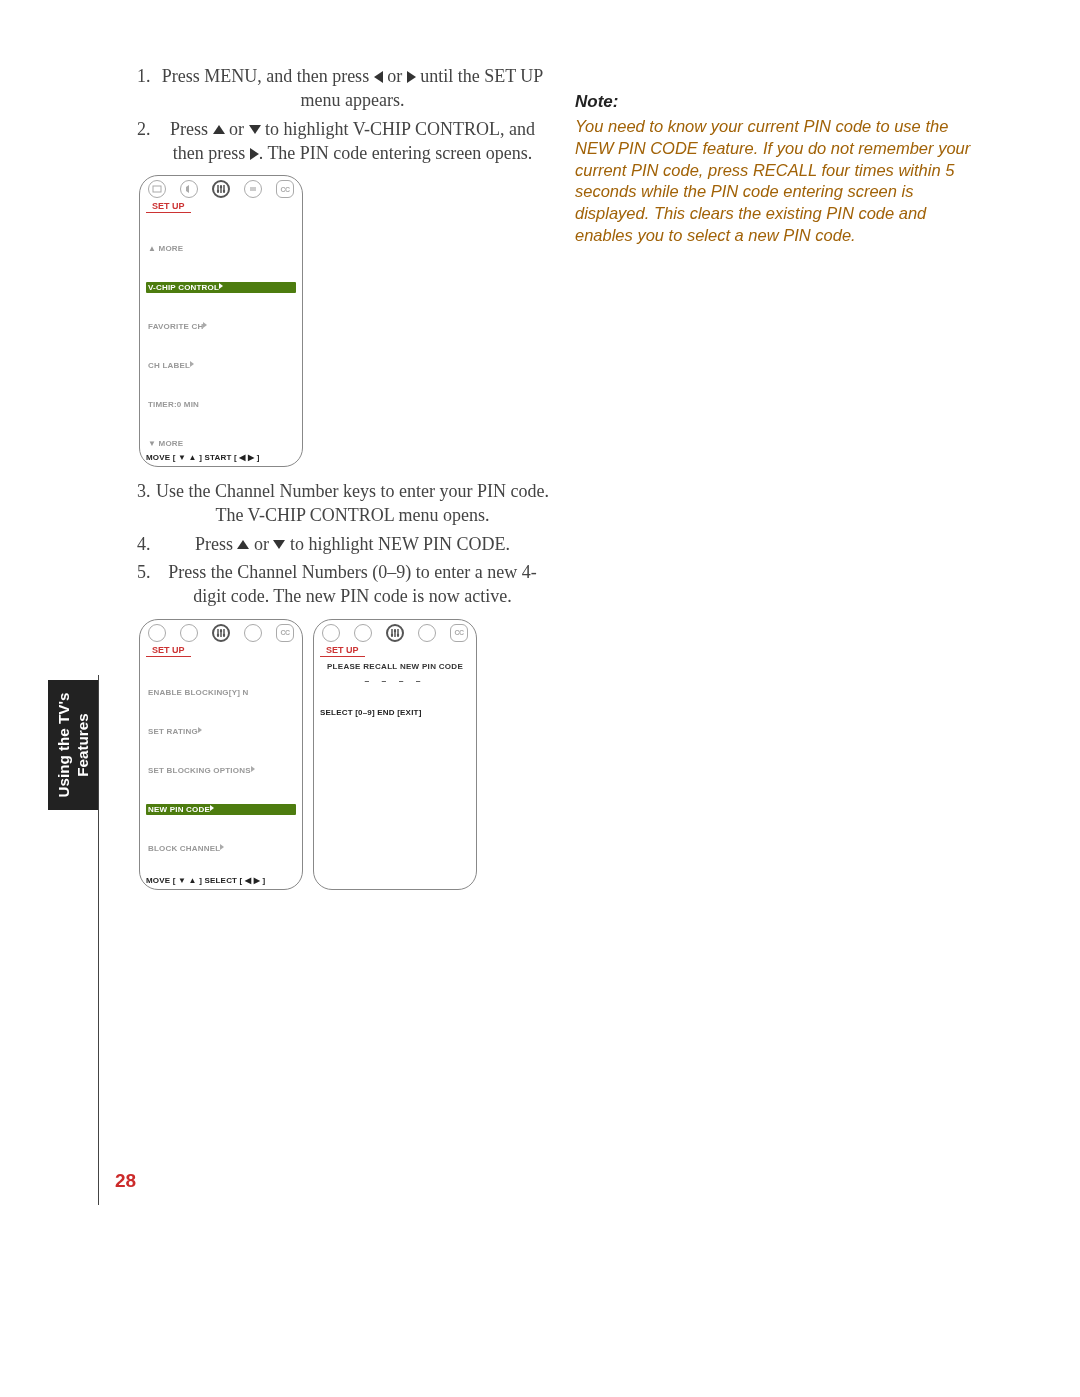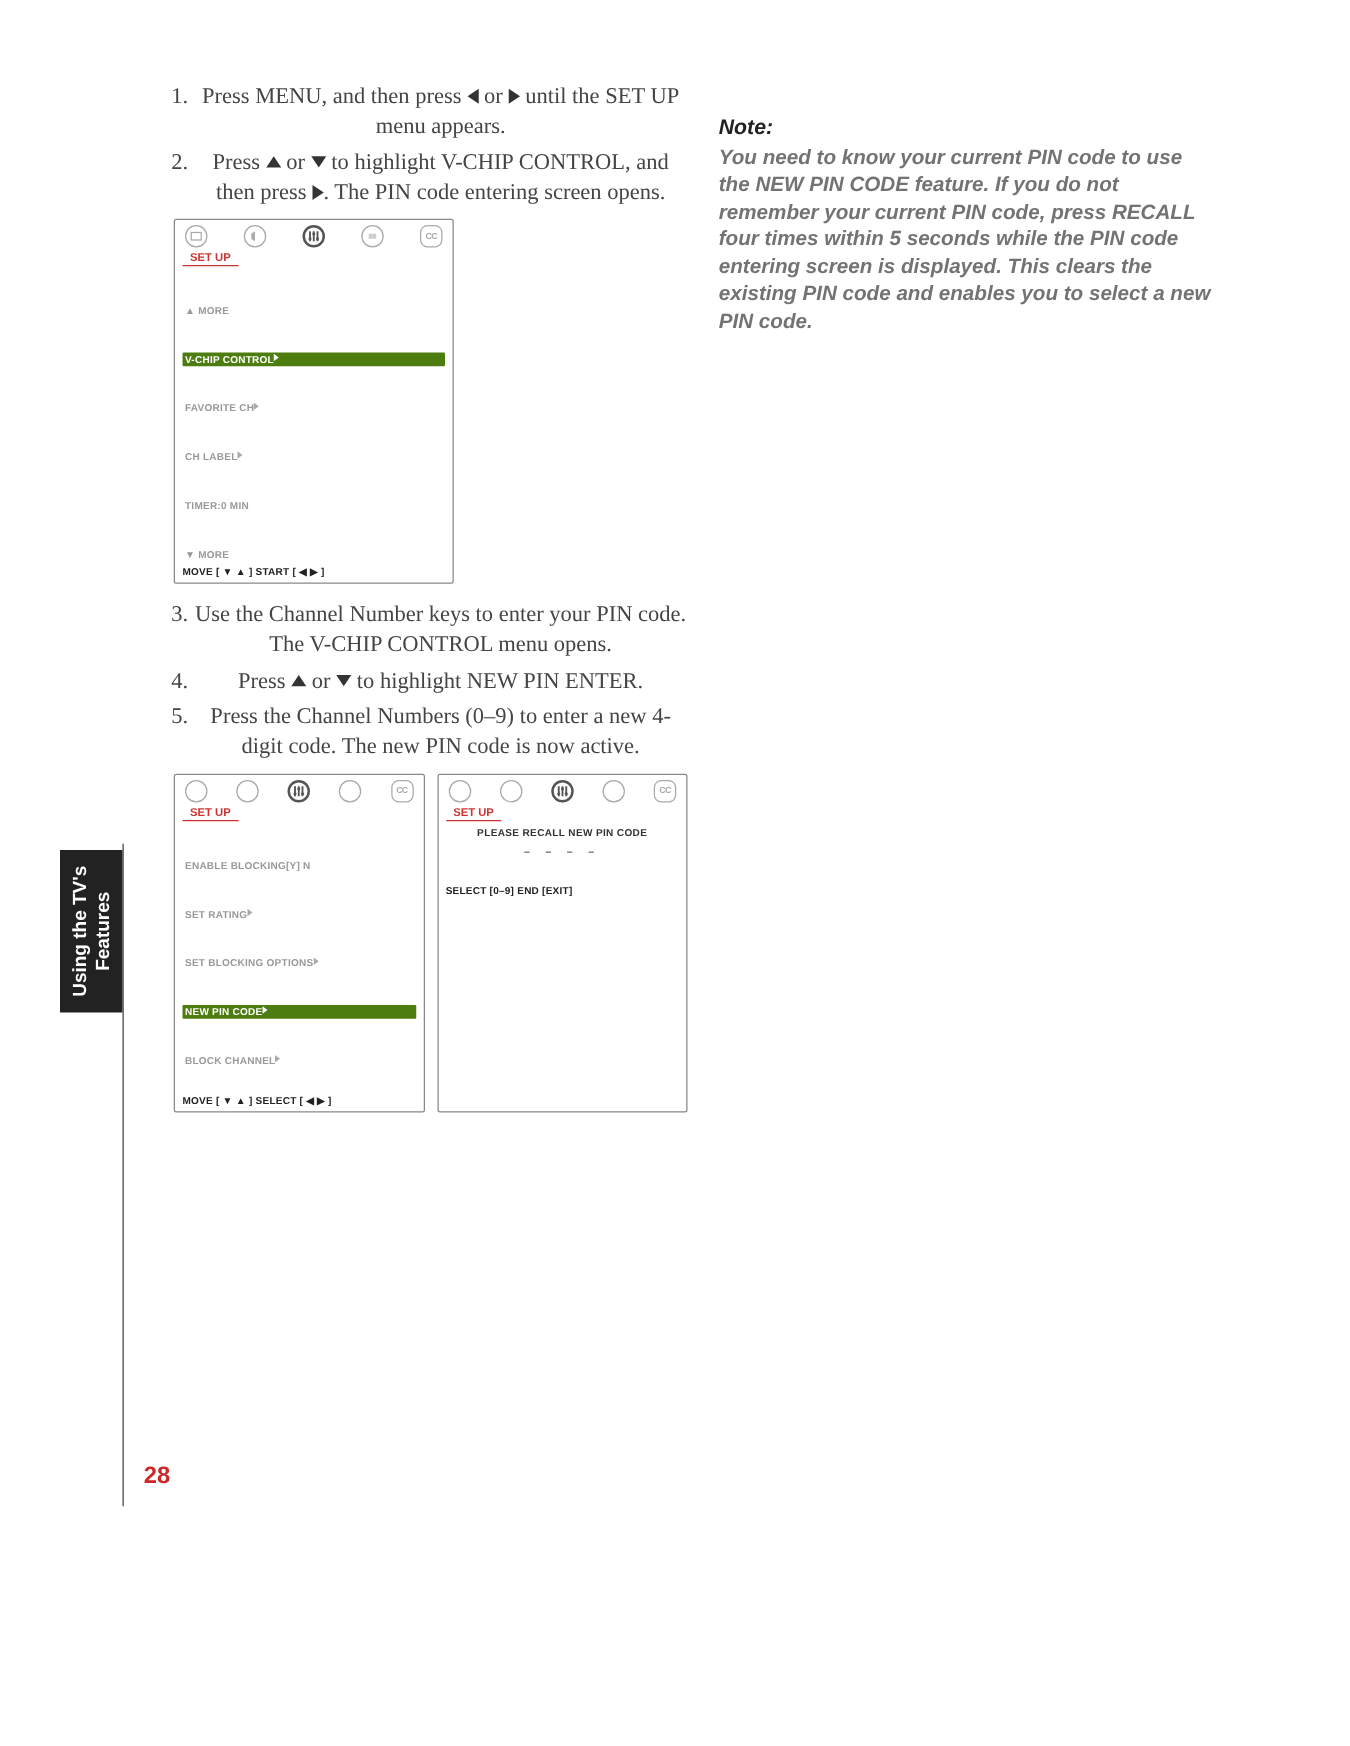--- a/index.html
+++ b/index.html
@@ -62,34 +62,33 @@
     font-style: italic;
     font-size: 17px;
     color: #222;
     margin-bottom: 4px;
   }
   .note-body {
     font-family: Arial, Helvetica, sans-serif;
     font-style: italic;
     font-size: 16.5px;
     line-height: 1.32;
-    color: #737373;
-    font-weight: bold;
+    color: #a16207;
   }
 
   
   .osd-row {
     margin: 10px 0 12px 24px;
     display: flex;
     gap: 10px;
   }
   .osd {
-    width: 224px;
+    width: 164px;
     border: 1.5px solid #888;
-    border-radius: 2px;
+    border-radius: 19px;
     background: #fff;
     font-family: Arial, Helvetica, sans-serif;
     font-size: 8.5px;
     font-weight: bold;
     color: #777;
     padding-bottom: 4px;
   }
   .osd .iconbar {
     display: flex;
     justify-content: space-between;
@@ -290,21 +289,21 @@
                 <span></span>
               </div>
           </div>
           <div class="hints">MOVE [ ▼ ▲ ]    START [ ◀ ▶ ]</div>
         </div>
       </div>
 
       <ol class="steps" start="3">
         <li>Use the Channel Number keys to enter your PIN code. The V-CHIP CONTROL menu opens.</li>
         <li>
-          <span>Press </span><span class="t-up"></span><span> or </span><span class="t-down"></span><span> to highlight NEW PIN ENTER.</span>
+          <span>Press </span><span class="t-up"></span><span> or </span><span class="t-down"></span><span> to highlight NEW PIN CODE.</span>
         </li>
         <li>Press the Channel Numbers (0–9) to enter a new 4-digit code. The new PIN code is now active.</li>
       </ol>
 
       <div class="osd-row">
         <div class="osd">
           <div class="iconbar">
             <span class="oicon"></span>
             <span class="oicon"></span>
             <span class="oicon active">

